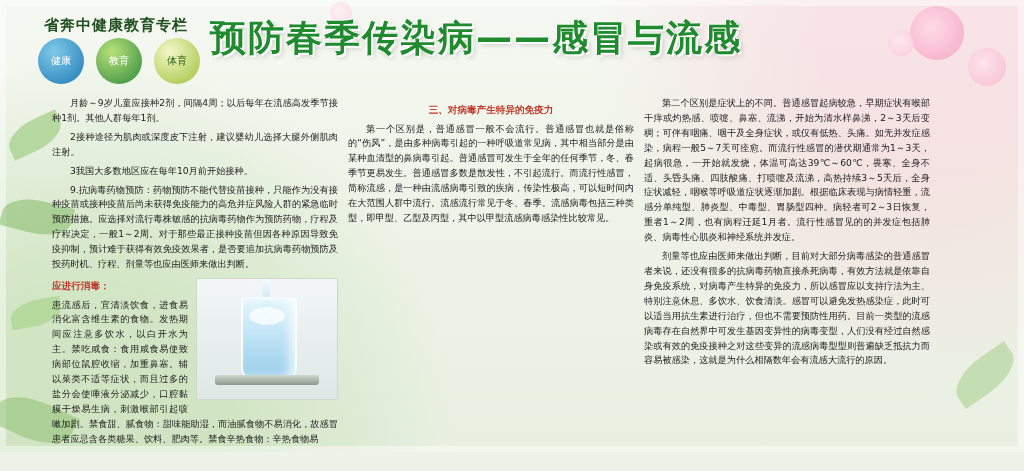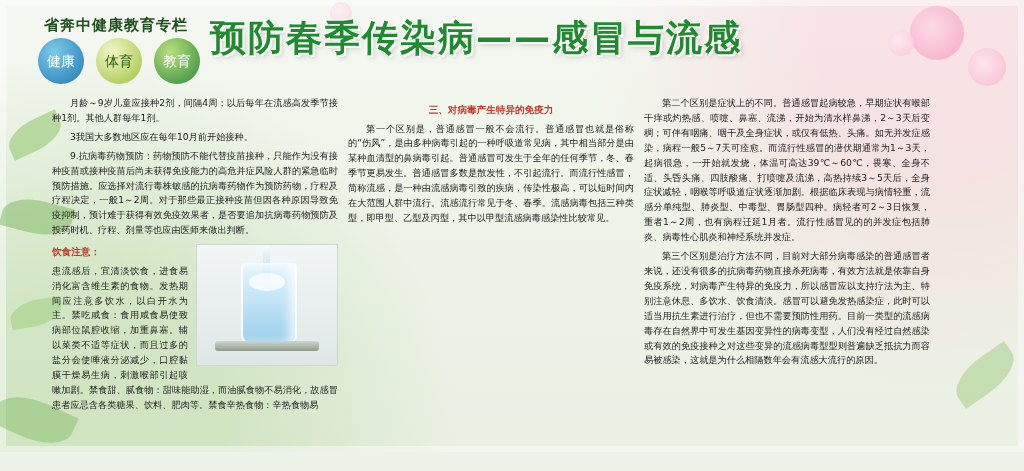--- a/index.html
+++ b/index.html
@@ -25,21 +25,21 @@
   .blossom{position:absolute;border-radius:50%;}
   
   .hdr{position:relative;height:92px;}
   .dept{
     position:absolute;left:44px;top:16px;
     font-size:15px;font-weight:bold;color:#1f4f1f;letter-spacing:1px;
     font-family:"DejaVu Sans",sans-serif;
   }
   .logos{position:absolute;left:38px;top:38px;display:flex;gap:12px;align-items:center;}
   .logo{width:46px;height:46px;border-radius:50%;display:flex;align-items:center;justify-content:center;
-        font-size:14px;color:#fff;text-align:center;line-height:1.05;}
+        font-size:10px;color:#fff;text-align:center;line-height:1.05;}
   .logo.a{background:radial-gradient(circle at 35% 30%,#7ec9e8,#1f7ab5);}
   .logo.b{background:radial-gradient(circle at 35% 30%,#b7e07a,#2f8a3c);}
   .logo.c{background:radial-gradient(circle at 35% 30%,#f2f7c7,#9ec23a);color:#2a5d12;}
   .title{
     position:absolute;left:210px;top:20px;width:700px;
     font-family:"DejaVu Sans",sans-serif;
     font-size:36px;line-height:1;font-weight:bold;
     color:#1f8a2e;
     text-shadow:
       2px 2px 0 #fff, -1px -1px 0 #fff, 3px 3px 5px rgba(0,0,0,.18);
@@ -104,51 +104,52 @@
   <div class="leaf" style="right:4px;bottom:60px;width:70px;height:34px;background:#8cc46a;transform:rotate(-35deg);opacity:.4;"></div>
   <div class="blossom" style="right:60px;top:6px;width:54px;height:54px;background:radial-gradient(circle at 40% 40%,#ffd9e6,#f59ec0);opacity:.85;"></div>
   <div class="blossom" style="right:18px;top:48px;width:38px;height:38px;background:radial-gradient(circle at 40% 40%,#ffe5ee,#f7b3cd);opacity:.8;"></div>
   <div class="blossom" style="right:110px;top:30px;width:26px;height:26px;background:radial-gradient(circle at 40% 40%,#ffe9f1,#f9c3d8);opacity:.75;"></div>
   <div class="blossom" style="left:330px;top:2px;width:22px;height:22px;background:radial-gradient(circle at 40% 40%,#ffeef4,#f8cddd);opacity:.7;"></div>
 
   <div class="hdr">
     <div class="dept">省奔中健康教育专栏</div>
     <div class="logos">
       <div class="logo a">健康</div>
+      <div class="logo b">教育</div>
       <div class="logo c">体育</div>
-      <div class="logo b">教育</div>
     </div>
     <div class="title">预防春季传染病——感冒与流感</div>
   </div>
 
   <div class="cols">
 
     <div class="col">
       <p class="ind">月龄～9岁儿童应接种2剂，间隔4周；以后每年在流感高发季节接种1剂。其他人群每年1剂。</p>
+      <p class="ind">2接种途径为肌肉或深度皮下注射，建议婴幼儿选择大腿外侧肌肉注射。</p>
       <p class="ind">3我国大多数地区应在每年10月前开始接种。</p>
       <p class="ind">9.抗病毒药物预防：药物预防不能代替疫苗接种，只能作为没有接种疫苗或接种疫苗后尚未获得免疫能力的高危并症风险人群的紧急临时预防措施。应选择对流行毒株敏感的抗病毒药物作为预防药物，疗程及疗程决定，一般1～2周。对于那些最正接种疫苗但因各种原因导致免疫抑制，预计难于获得有效免疫效果者，是否要追加抗病毒药物预防及投药时机、疗程、剂量等也应由医师来做出判断。</p>
 
       <div class="figwrap">
         <div class="photo">
           <div class="photo-bg"></div>
           <div class="pour"></div>
           <div class="glass"></div>
           <div class="splash"></div>
           <div class="tray"></div>
         </div>
       </div>
 
-      <p class="redhead">饮食注意：</p>
+      <p class="redhead">应进行消毒：</p>
       <p>患流感后，宜清淡饮食，进食易消化富含维生素的食物。发热期间应注意多饮水，以白开水为主。禁吃咸食：食用咸食易使致病部位鼠腔收缩，加重鼻塞。辅以菜类不适等症状，而且过多的盐分会使唾液分泌减少，口腔黏膜干燥易生病，刺激喉部引起咳嗽加剧。禁食甜、腻食物：甜味能助湿，而油腻食物不易消化，故感冒患者应忌含各类糖果、饮料、肥肉等。禁食辛热食物：辛热食物易</p>
     </div>
 
     <div class="col">
       <p class="redhead center">三、对病毒产生特异的免疫力</p>
       <p class="ind">第一个区别是，普通感冒一般不会流行。普通感冒也就是俗称的“伤风”，是由多种病毒引起的一种呼吸道常见病，其中相当部分是由某种血清型的鼻病毒引起。普通感冒可发生于全年的任何季节，冬、春季节更易发生。普通感冒多数是散发性，不引起流行。而流行性感冒，简称流感，是一种由流感病毒引致的疾病，传染性极高，可以短时间内在大范围人群中流行。流感流行常见于冬、春季。流感病毒包括三种类型，即甲型、乙型及丙型，其中以甲型流感病毒感染性比较常见。</p>
     </div>
 
     <div class="col">
       <p class="ind">第二个区别是症状上的不同。普通感冒起病较急，早期症状有喉部干痒或灼热感、喷嚏、鼻塞、流涕，开始为清水样鼻涕，2～3天后变稠；可伴有咽痛、咽干及全身症状，或仅有低热、头痛。如无并发症感染，病程一般5～7天可痊愈。而流行性感冒的潜伏期通常为1～3天，起病很急，一开始就发烧，体温可高达39℃～60℃，畏寒、全身不适、头昏头痛、四肢酸痛、打喷嚏及流涕，高热持续3～5天后，全身症状减轻，咽喉等呼吸道症状逐渐加剧。根据临床表现与病情轻重，流感分单纯型、肺炎型、中毒型、胃肠型四种。病轻者可2～3日恢复，重者1～2周，也有病程迁延1月者。流行性感冒见的的并发症包括肺炎、病毒性心肌炎和神经系统并发症。</p>
-      <p class="ind">第三个区别是治疗方法不同，目前对大部分病毒感染的普通感冒者来说，还没有很多的抗病毒药物直接杀死病毒，有效方法就是依靠自身免疫系统，对病毒产生特异的免疫力，所以感冒应以支持疗法为主、特别注意休息、多饮水、饮食清淡。感冒可以避免发热感染症，此时可以适当用抗生素进行治疗，但也不需要预防性用药。目前一类型的流感病毒存在自然界中可发生基因变异性的病毒变型，人们没有经过自然感染或有效的免疫接种之对这些变异的流感病毒型型则普遍缺乏抵抗力而容易被感染，这就是为什么相隔数年会有流感大流行的原因。</p>
+      <p class="ind">剂量等也应由医师来做出判断，目前对大部分病毒感染的普通感冒者来说，还没有很多的抗病毒药物直接杀死病毒，有效方法就是依靠自身免疫系统，对病毒产生特异的免疫力，所以感冒应以支持疗法为主、特别注意休息、多饮水、饮食清淡。感冒可以避免发热感染症，此时可以适当用抗生素进行治疗，但也不需要预防性用药。目前一类型的流感病毒存在自然界中可发生基因变异性的病毒变型，人们没有经过自然感染或有效的免疫接种之对这些变异的流感病毒型型则普遍缺乏抵抗力而容易被感染，这就是为什么相隔数年会有流感大流行的原因。</p>
     </div>
 
   </div>
 </div>
 
 </body></html>

